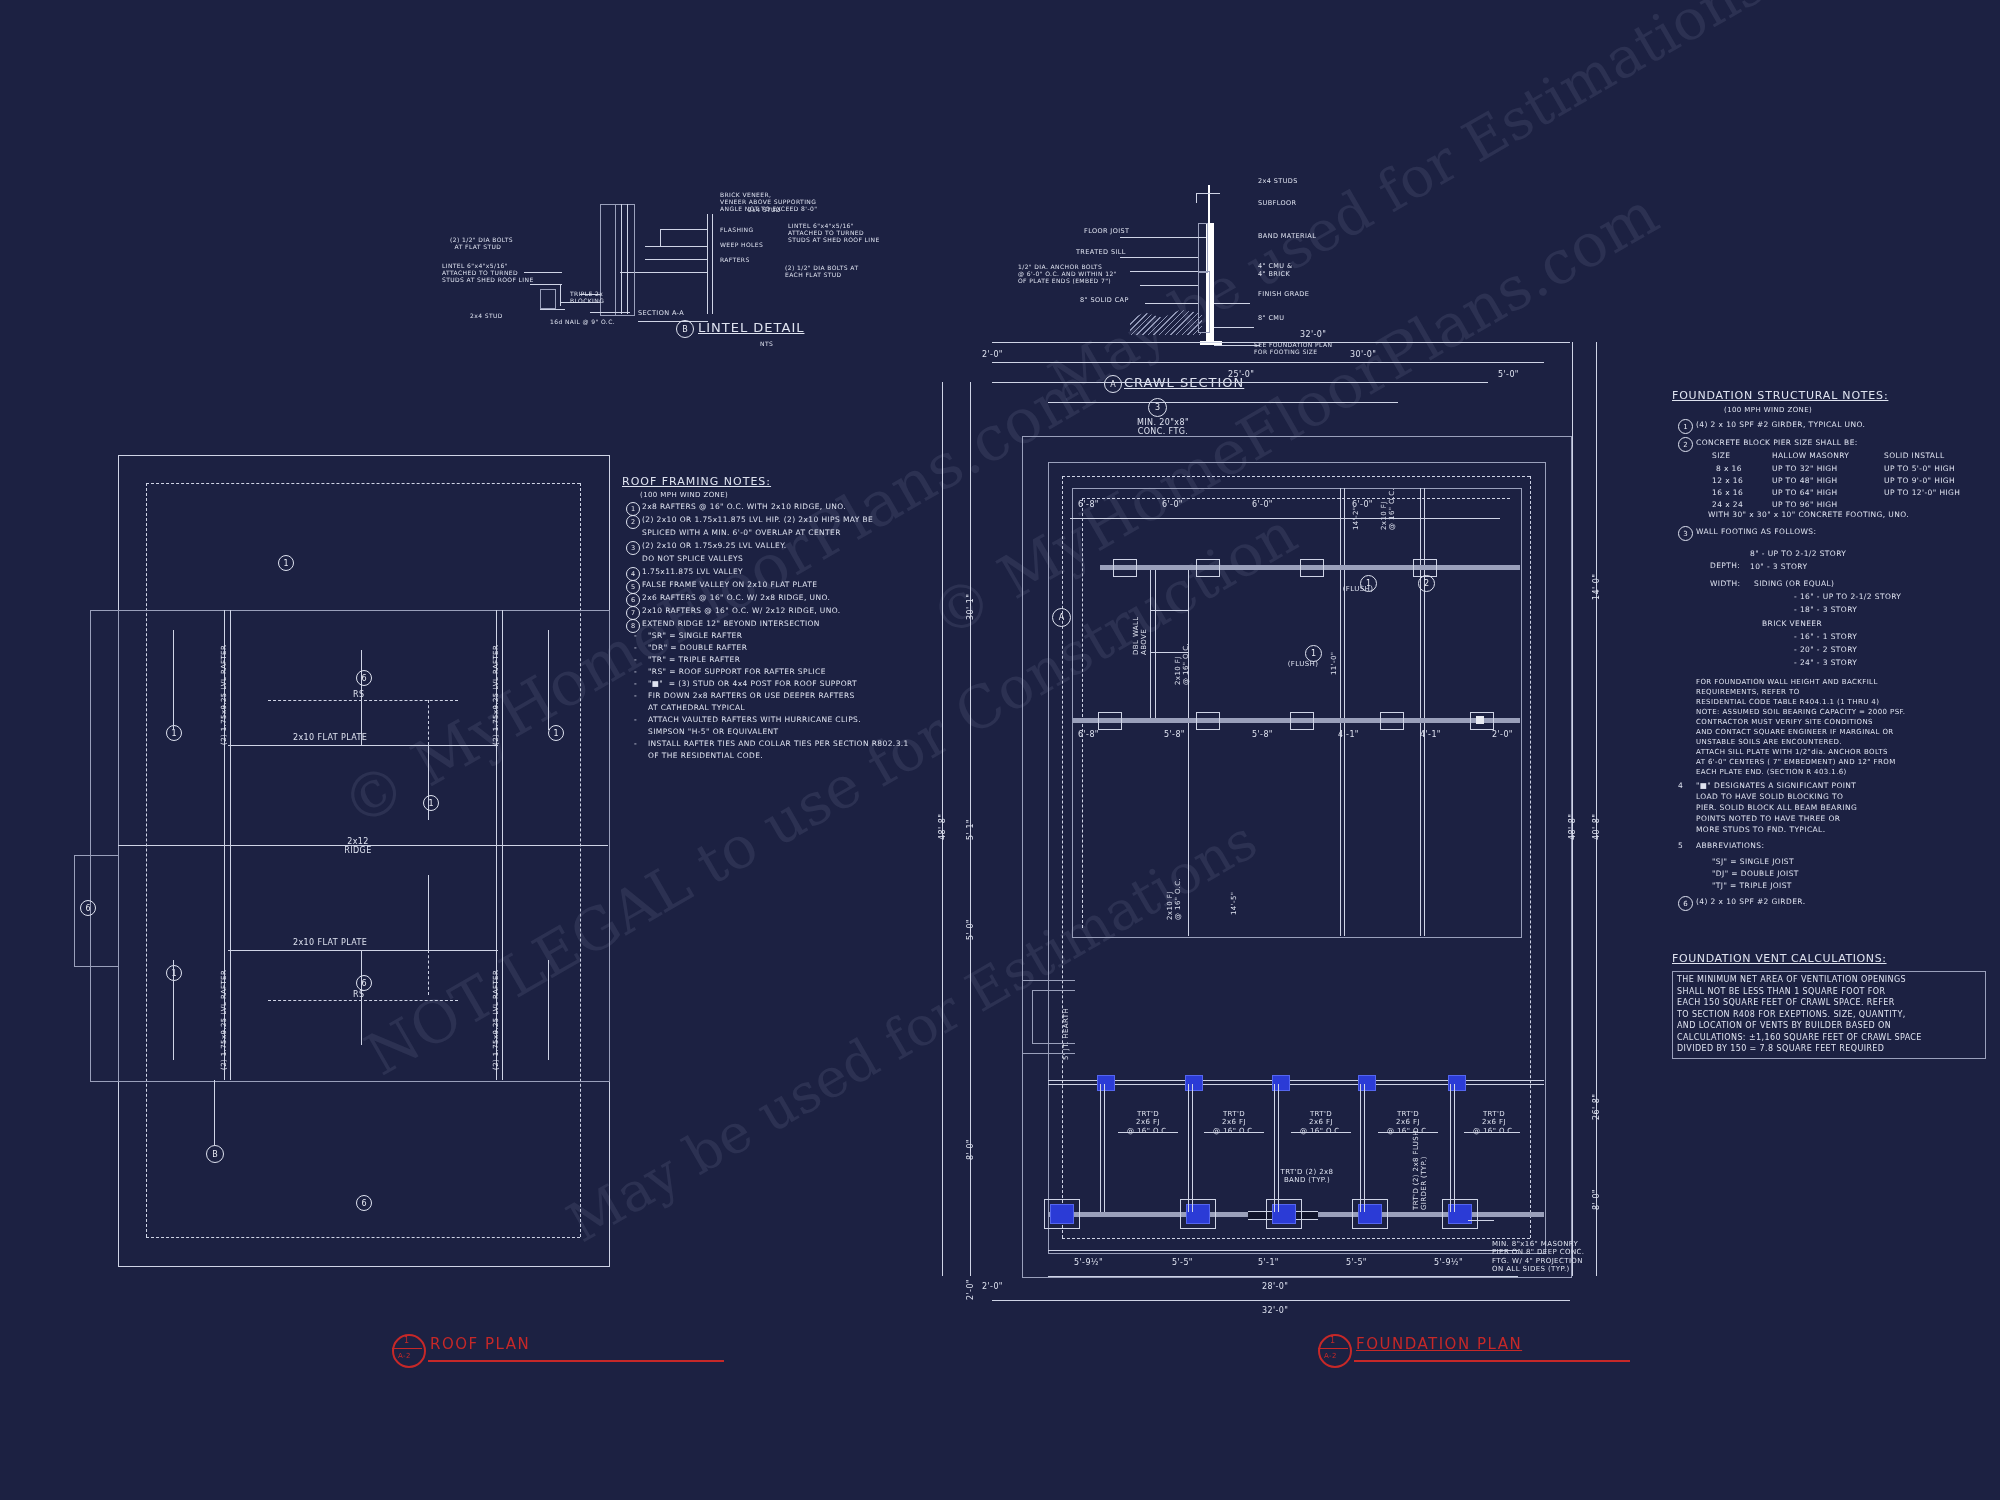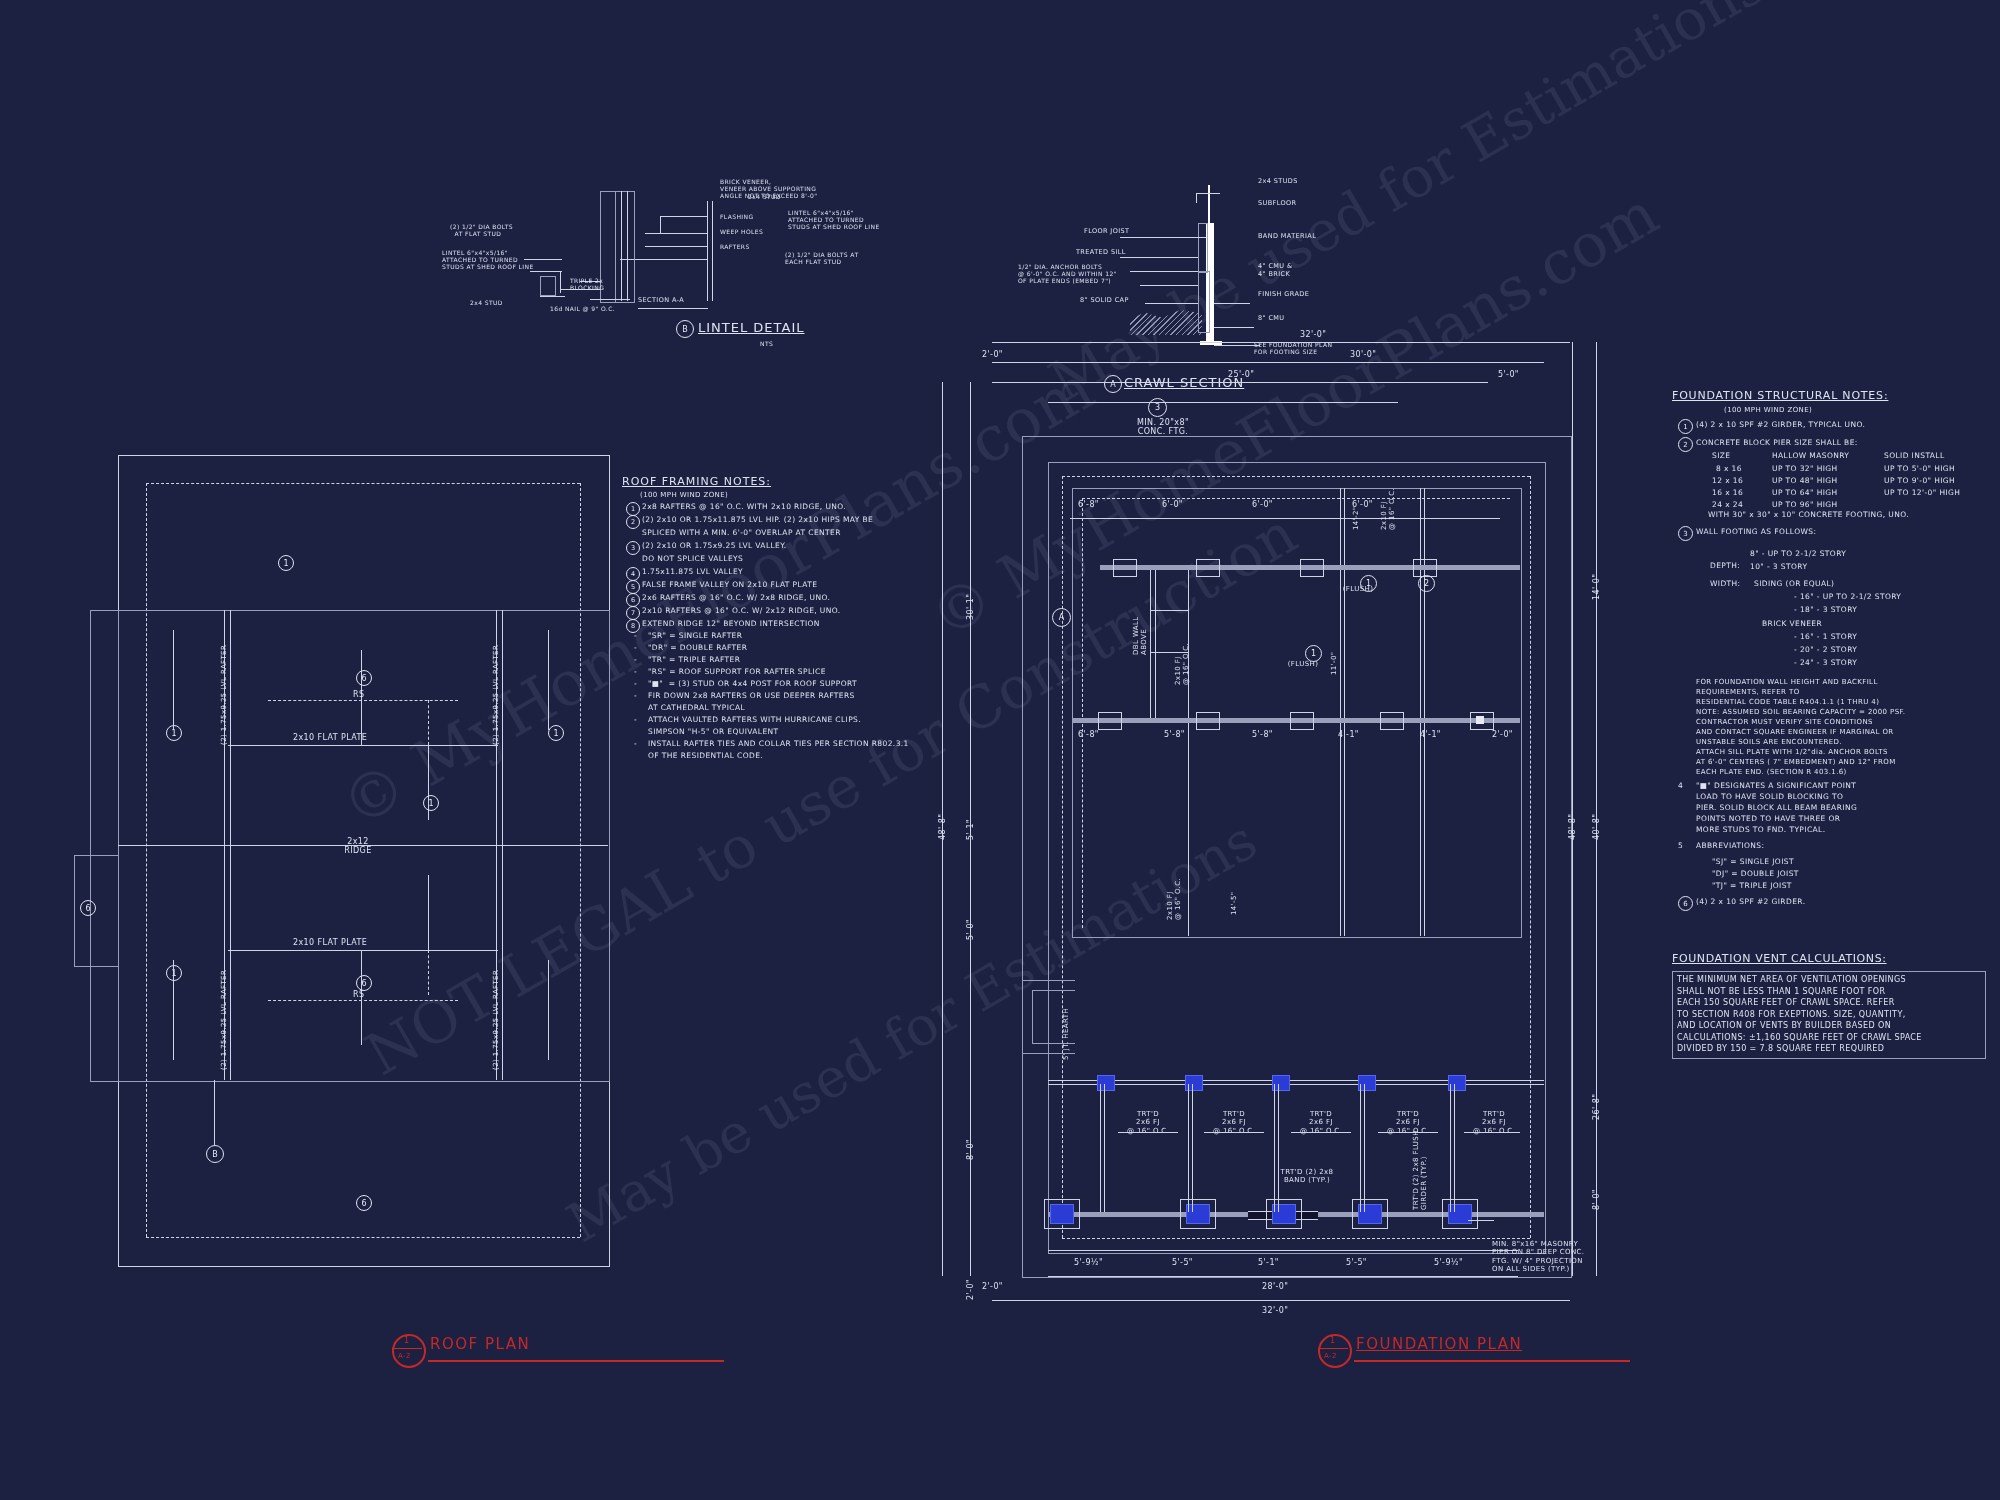--- a/index.html
+++ b/index.html
@@ -39,21 +39,21 @@
 <body>
 
 <div class="sheet">
 
   <div class="wm" style="left:290px;top:560px;font-size:62px;transform:rotate(-30deg);">© MyHomeFloorPlans.com</div>
   <div class="wm" style="left:300px;top:760px;font-size:58px;transform:rotate(-30deg);">NOT LEGAL  to use for Construction</div>
   <div class="wm" style="left:520px;top:1000px;font-size:54px;transform:rotate(-30deg);">May be used for Estimations</div>
   <div class="wm" style="left:880px;top:380px;font-size:60px;transform:rotate(-30deg);">© MyHomeFloorPlans.com</div>
   <div class="wm" style="left:1000px;top:150px;font-size:56px;transform:rotate(-30deg);">May be used for Estimations</div>
 
-  <div class="abs" style="left:560px;top:171px;width:320px;height:170px;">
+  <div class="abs" style="left:560px;top:184px;width:320px;height:170px;">
 
     <div class="ln hline" style="left:85px;top:62px;width:62px;"></div>
     <div class="ln hline" style="left:85px;top:75px;width:62px;"></div>
     <div class="ln hline" style="left:60px;top:88px;width:87px;"></div>
     <div class="ln vline" style="left:147px;top:30px;height:100px;"></div>
     <div class="ln vline" style="left:152px;top:30px;height:100px;"></div>
     <div class="ln hline" style="left:100px;top:45px;width:47px;"></div>
     <div class="ln vline" style="left:100px;top:45px;height:18px;"></div>
 
     <div class="box" style="left:55px;top:20px;width:18px;height:110px;"></div>

